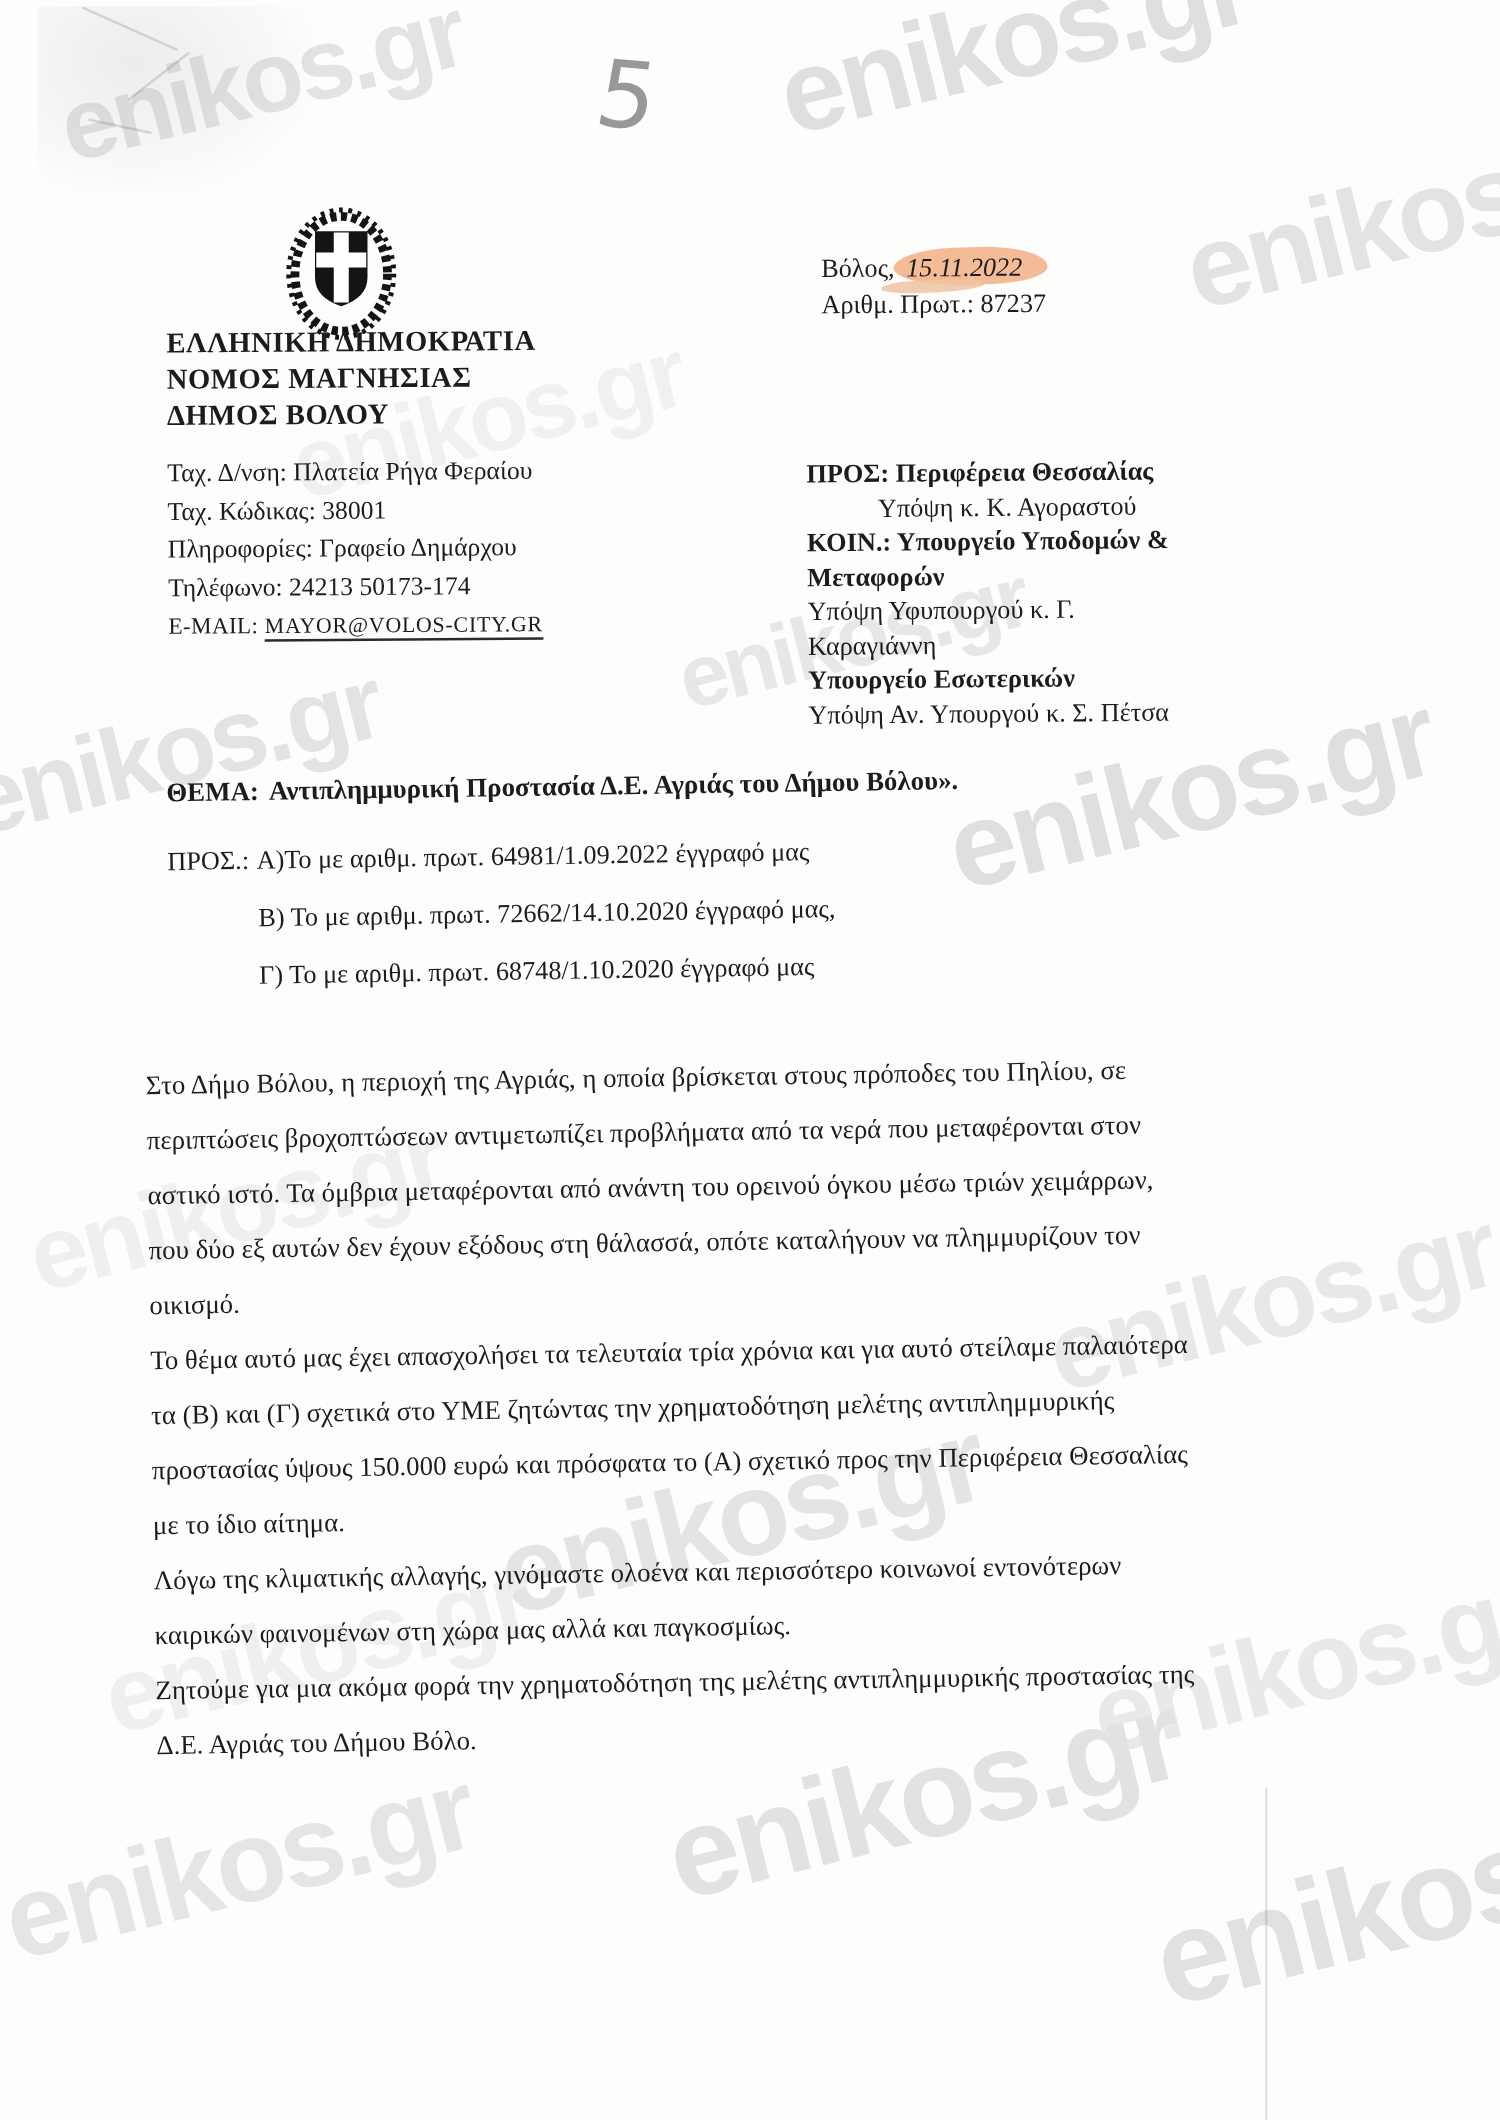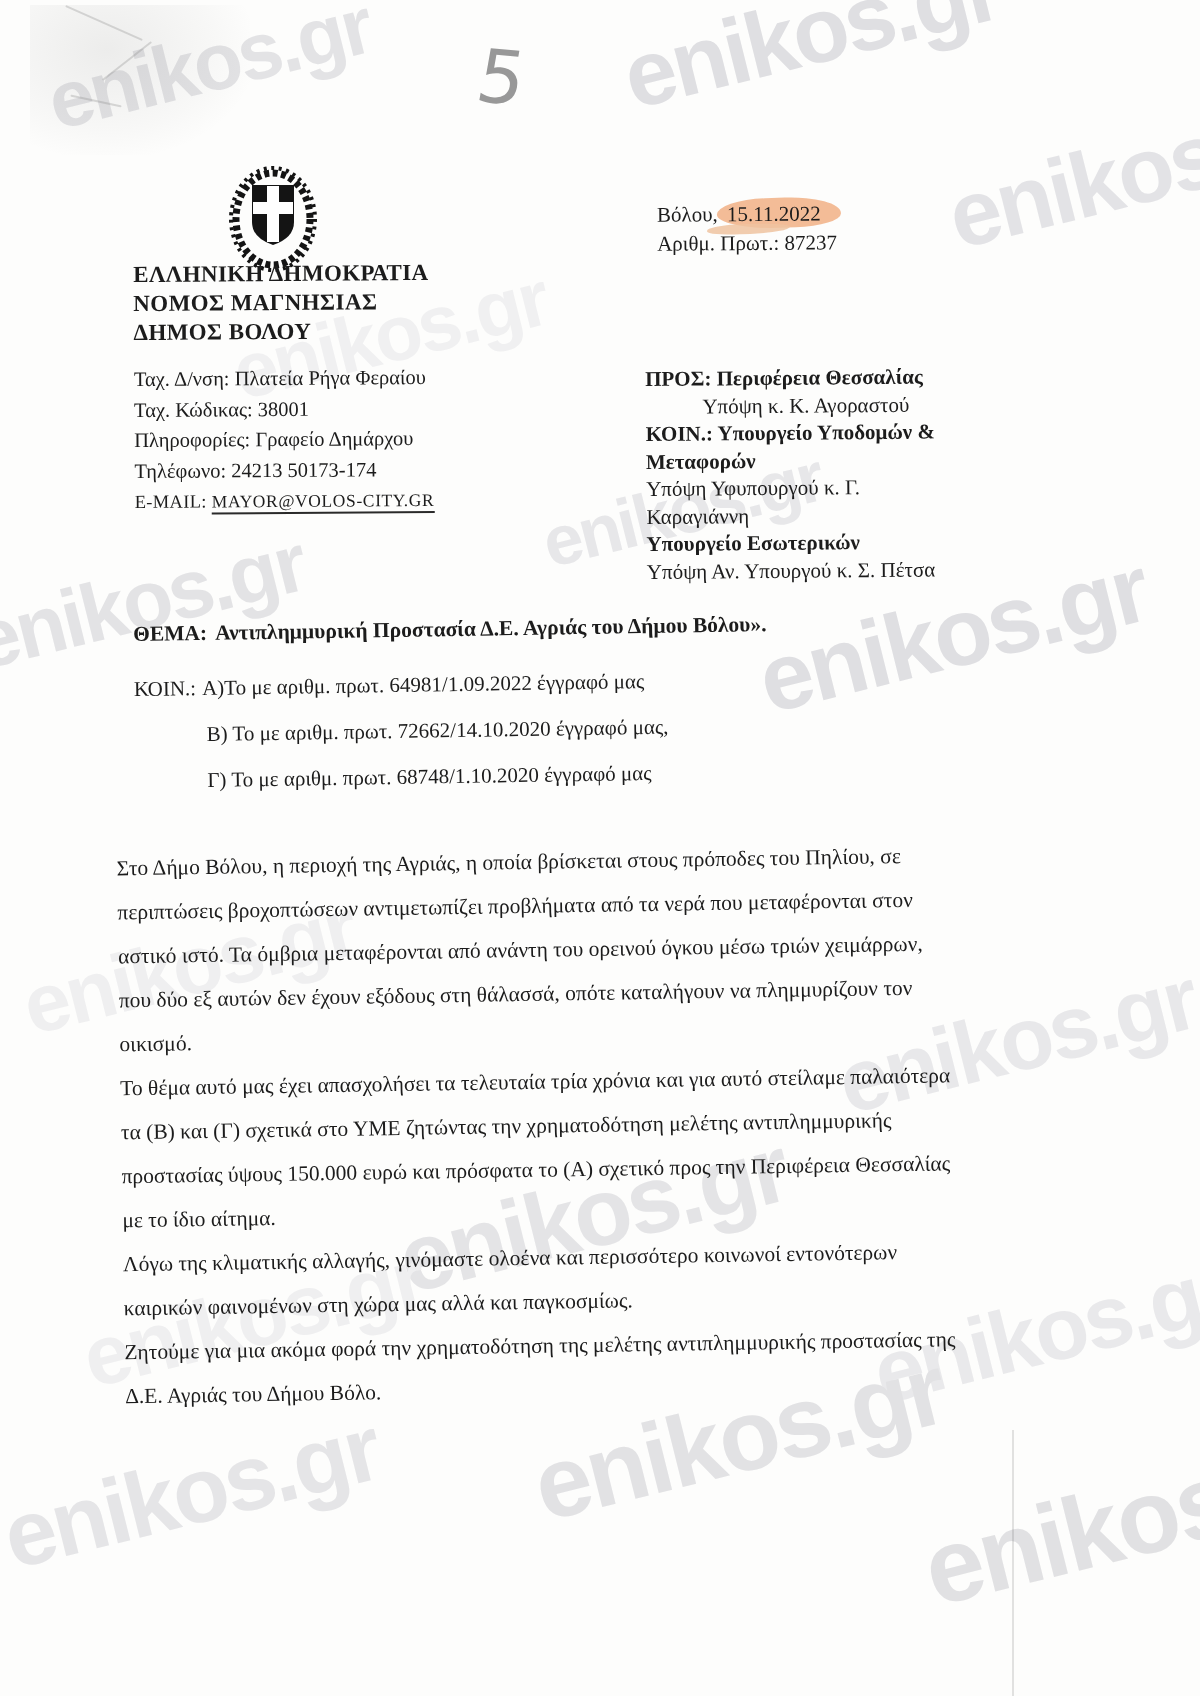--- a/index.html
+++ b/index.html
@@ -45,21 +45,21 @@
   .contact{margin-top:17px;}
   .contact-line{font-size:20.5px;line-height:30.5px;white-space:nowrap;}
   .email-row{font-size:20.5px;line-height:31px;white-space:nowrap;}
   .email-label{font-weight:normal;font-size:18.5px;letter-spacing:.3px;}
   .email-value{
     font-size:17.5px;letter-spacing:.6px;
     border-bottom:2px solid #2a2a2a;padding-bottom:1px;
   }
   
   .meta{position:absolute;left:657px;top:200px;z-index:2;font-size:21px;line-height:29px;transform:rotate(-0.4deg);}
-  .hl{position:relative;z-index:0;padding:0 4px;}
+  .hl{position:relative;z-index:0;padding:0 4px;font-style:italic;}
   .hl::before{
     content:"";position:absolute;left:-6px;right:-16px;top:-4px;bottom:-2px;z-index:-1;
     background:#f2b58c;
     border-radius:48% 55% 45% 60% / 60% 70% 50% 62%;
     transform:rotate(-1.6deg);
     opacity:.9;
   }
   .hl::after{
     content:"";position:absolute;left:-16px;right:34%;bottom:-8px;height:10px;z-index:-1;
     background:#eec3a0;
@@ -140,21 +140,21 @@
       <div class="contact-line">Τηλέφωνο: 24213 50173-174</div>
       <div class="email-row">
         <span class="email-label">E-MAIL:</span>
         <span class="email-value">MAYOR@VOLOS-CITY.GR</span>
       </div>
     </div>
   </div>
 
   <div class="meta">
     <div>
-      <span>Βόλου,</span>
+      <span>Βόλος,</span>
       <span class="hl">15.11.2022</span>
     </div>
     <div>Αριθμ. Πρωτ.: 87237</div>
   </div>
 
   <div class="recipients">
     <div class="r-line b">ΠΡΟΣ: Περιφέρεια Θεσσαλίας</div>
     <div class="r-line ind">Υπόψη κ. Κ. Αγοραστού</div>
     <div class="r-line b">ΚΟΙΝ.: Υπουργείο  Υποδομών &amp;
 Μεταφορών</div>
@@ -164,21 +164,21 @@
     <div class="r-line nw">Υπόψη Αν. Υπουργού κ. Σ. Πέτσα</div>
   </div>
 
   <div class="tilt">
     <div class="subject">
       <span class="lbl">ΘΕΜΑ:</span><span>Αντιπλημμυρική Προστασία Δ.Ε. Αγριάς του Δήμου Βόλου».</span>
     </div>
 
     <div class="refs">
       <div class="ref-first">
-        <span class="lbl">ΚΟΙΝ.:</span><span>Α)Το με αριθμ. πρωτ. 64981/1.09.2022 έγγραφό μας</span>
+        <span class="lbl">ΠΡΟΣ.:</span><span>Α)Το με αριθμ. πρωτ. 64981/1.09.2022 έγγραφό μας</span>
       </div>
       <div class="ref-item">Β) Το με αριθμ. πρωτ. 72662/14.10.2020 έγγραφό μας,</div>
       <div class="ref-item">Γ) Το με αριθμ. πρωτ. 68748/1.10.2020 έγγραφό μας</div>
     </div>
 
     <div class="body-text">
       <p class="par p1">Στο Δήμο Βόλου, η περιοχή της Αγριάς, η οποία βρίσκεται στους πρόποδες του Πηλίου, σε
 περιπτώσεις βροχοπτώσεων αντιμετωπίζει προβλήματα από τα νερά που μεταφέρονται στον
 αστικό ιστό. Τα όμβρια μεταφέρονται από ανάντη του ορεινού όγκου μέσω τριών χειμάρρων,
 που δύο εξ αυτών δεν έχουν εξόδους στη θάλασσά, οπότε καταλήγουν να πλημμυρίζουν τον

